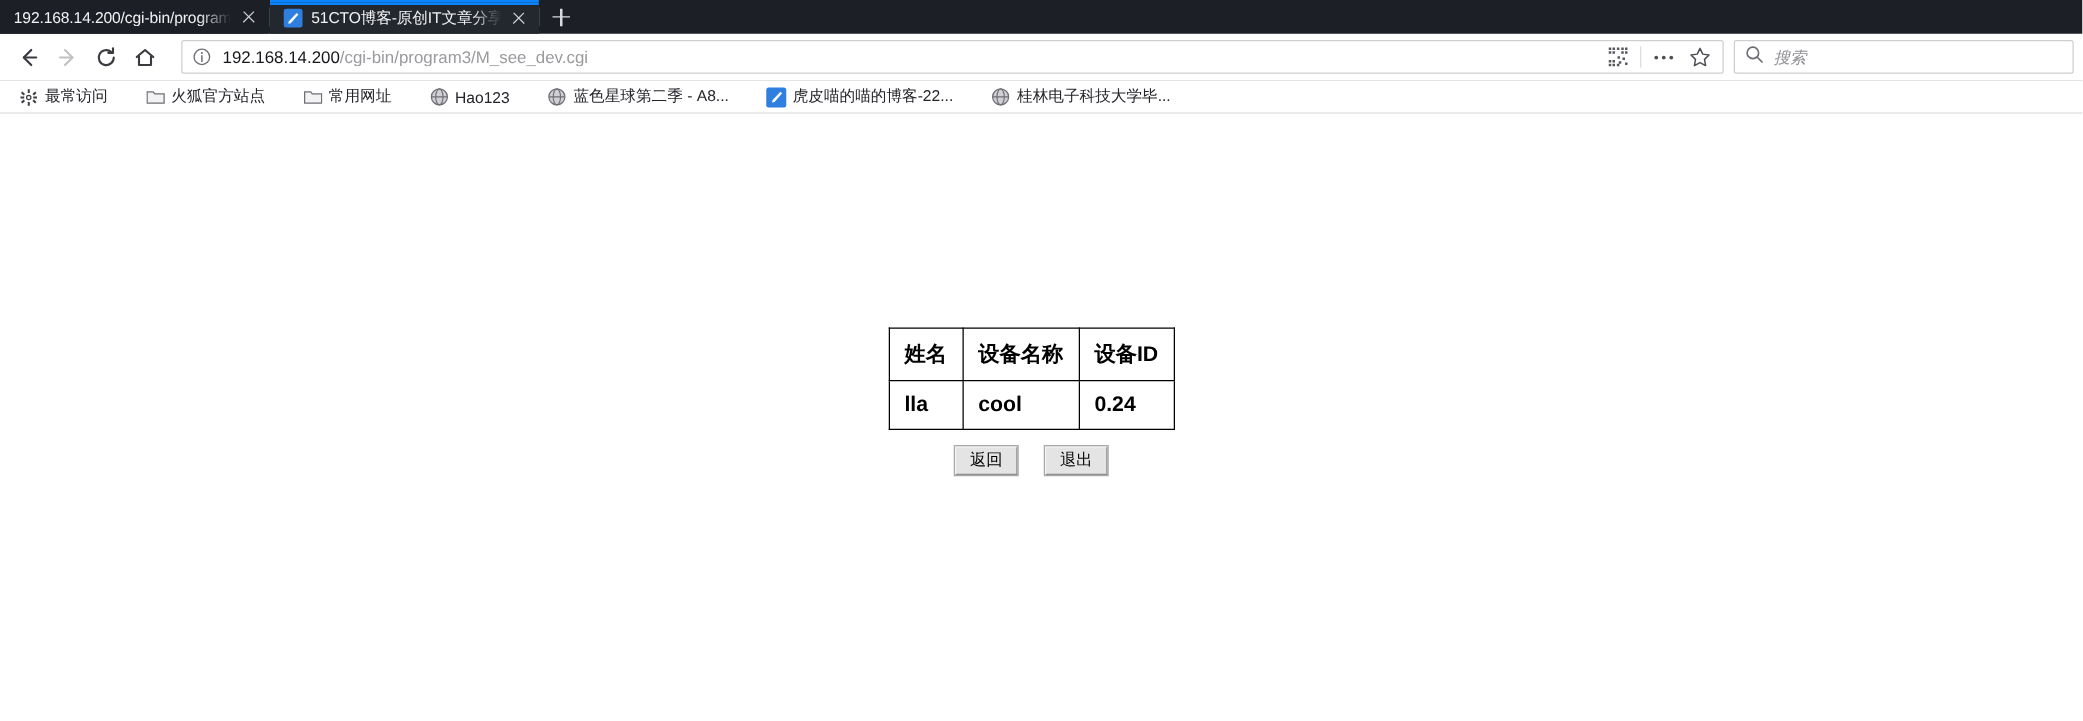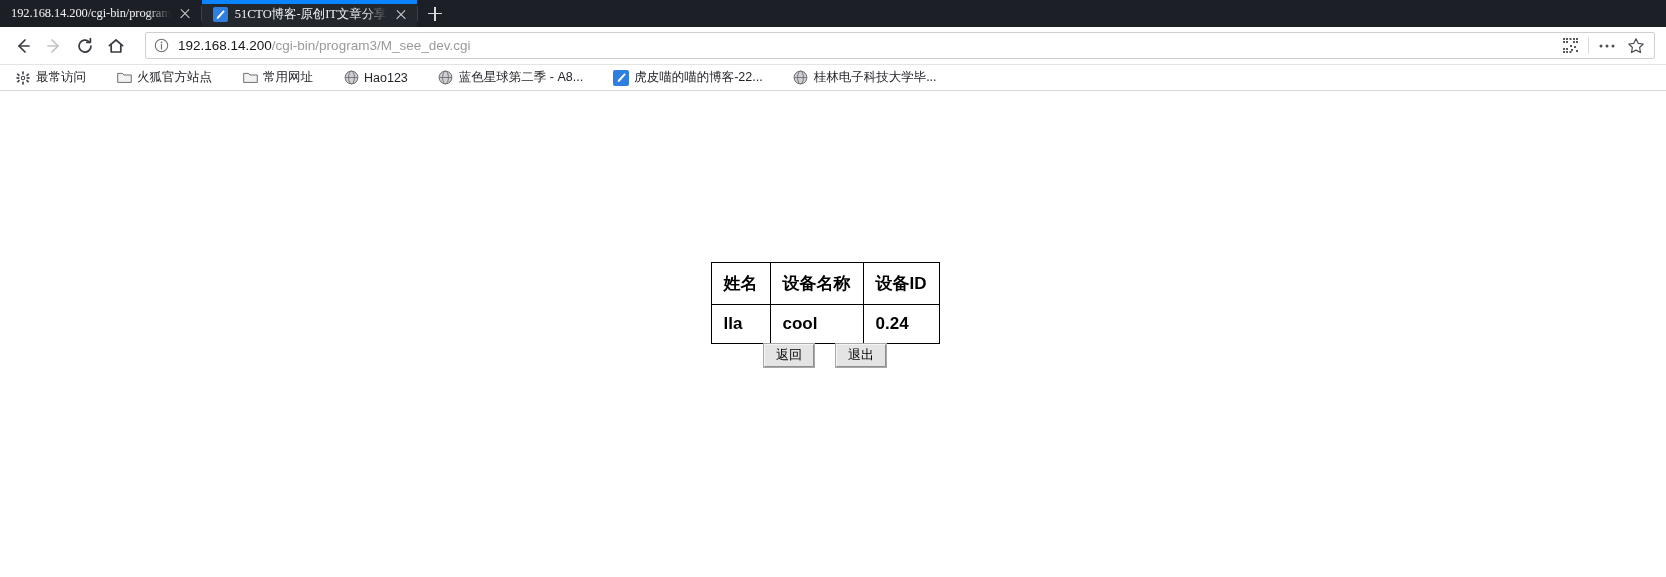--- a/index.html
+++ b/index.html
@@ -11,21 +11,20 @@
     font-family: "Liberation Sans", "DejaVu Sans", sans-serif;
   }
 
   
   .tabstrip {
     height: 27px;
     background: #1c2026;
     display: flex;
     align-items: stretch;
     position: relative;
-    font-family: Liberation Serif, serif;
   }
   .tab {
     display: flex;
     align-items: center;
     gap: 7px;
     padding: 0 9px 0 11px;
     height: 27px;
     font-size: 12.5px;
     color: #f2f2f4;
     position: relative;
@@ -215,20 +214,21 @@
     text-align: left;
     font-family: "Liberation Sans", "DejaVu Sans", sans-serif;
   }
   table.devtable th { font-weight: bold; }
   table.devtable td { font-weight: bold; }
   .cell-name  { min-width: 30px; }
   .cell-dev   { min-width: 70px; }
   .cell-id    { min-width: 55px; }
 
   .btnrow {
+    margin-top: 13px;
     display: flex;
     gap: 22px;
   }
   .htmlbtn {
     font-family: "Liberation Sans", "DejaVu Sans", sans-serif;
     font-size: 13px;
     color: #000;
     background: #e4e4e4;
     border-top: 1px solid #f4f4f4;
     border-left: 1px solid #f4f4f4;
@@ -339,20 +339,29 @@
         </svg>
       </span>
       <span class="ubicon">
         <svg width="18" height="18" viewBox="0 0 18 18" aria-hidden="true">
           <path d="M9 1.7 L11.2 6.3 L16.2 7 L12.6 10.5 L13.5 15.5 L9 13.1 L4.5 15.5 L5.4 10.5 L1.8 7 L6.8 6.3 Z" fill="none" stroke="#4e4e55" stroke-width="1.2" stroke-linejoin="round"></path>
         </svg>
       </span>
     </span>
   </div>
 
+  <div class="searchbar">
+    <span>
+      <svg width="15" height="15" viewBox="0 0 15 15" aria-hidden="true">
+        <circle cx="6.3" cy="6.3" r="4.6" fill="none" stroke="#6b6b72" stroke-width="1.3"></circle>
+        <path d="M9.8 9.8 L13.6 13.6" stroke="#6b6b72" stroke-width="1.4" stroke-linecap="round"></path>
+      </svg>
+    </span>
+    <span class="search-ph">搜索</span>
+  </div>
 </div>
 
 <div class="bookmarks">
 
   <div class="bm">
     <span class="bm-ico">
       <svg width="14" height="14" viewBox="0 0 14 14" aria-hidden="true">
         <g fill="#3d3d43">
           <circle cx="7" cy="7" r="2.2"></circle>
           <rect x="6.2" y="0.4" width="1.6" height="3"></rect>

